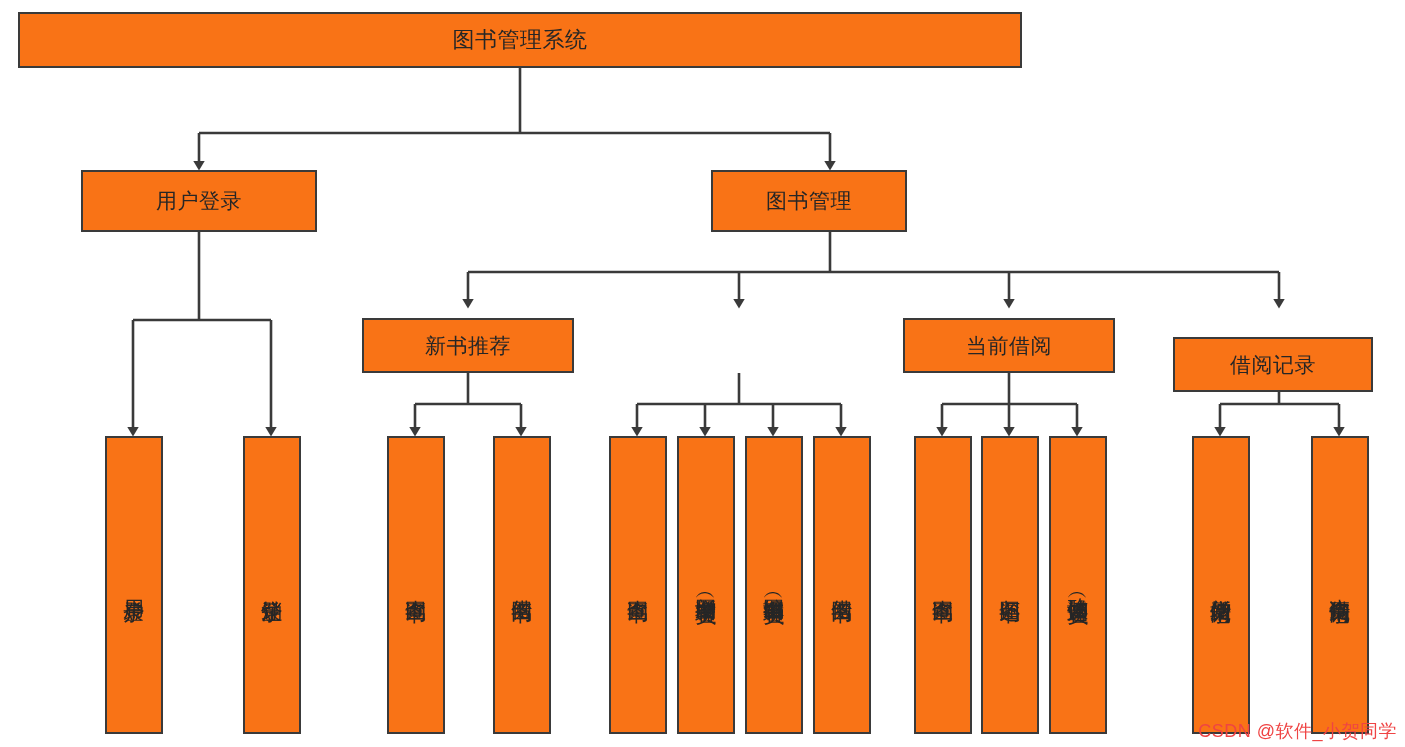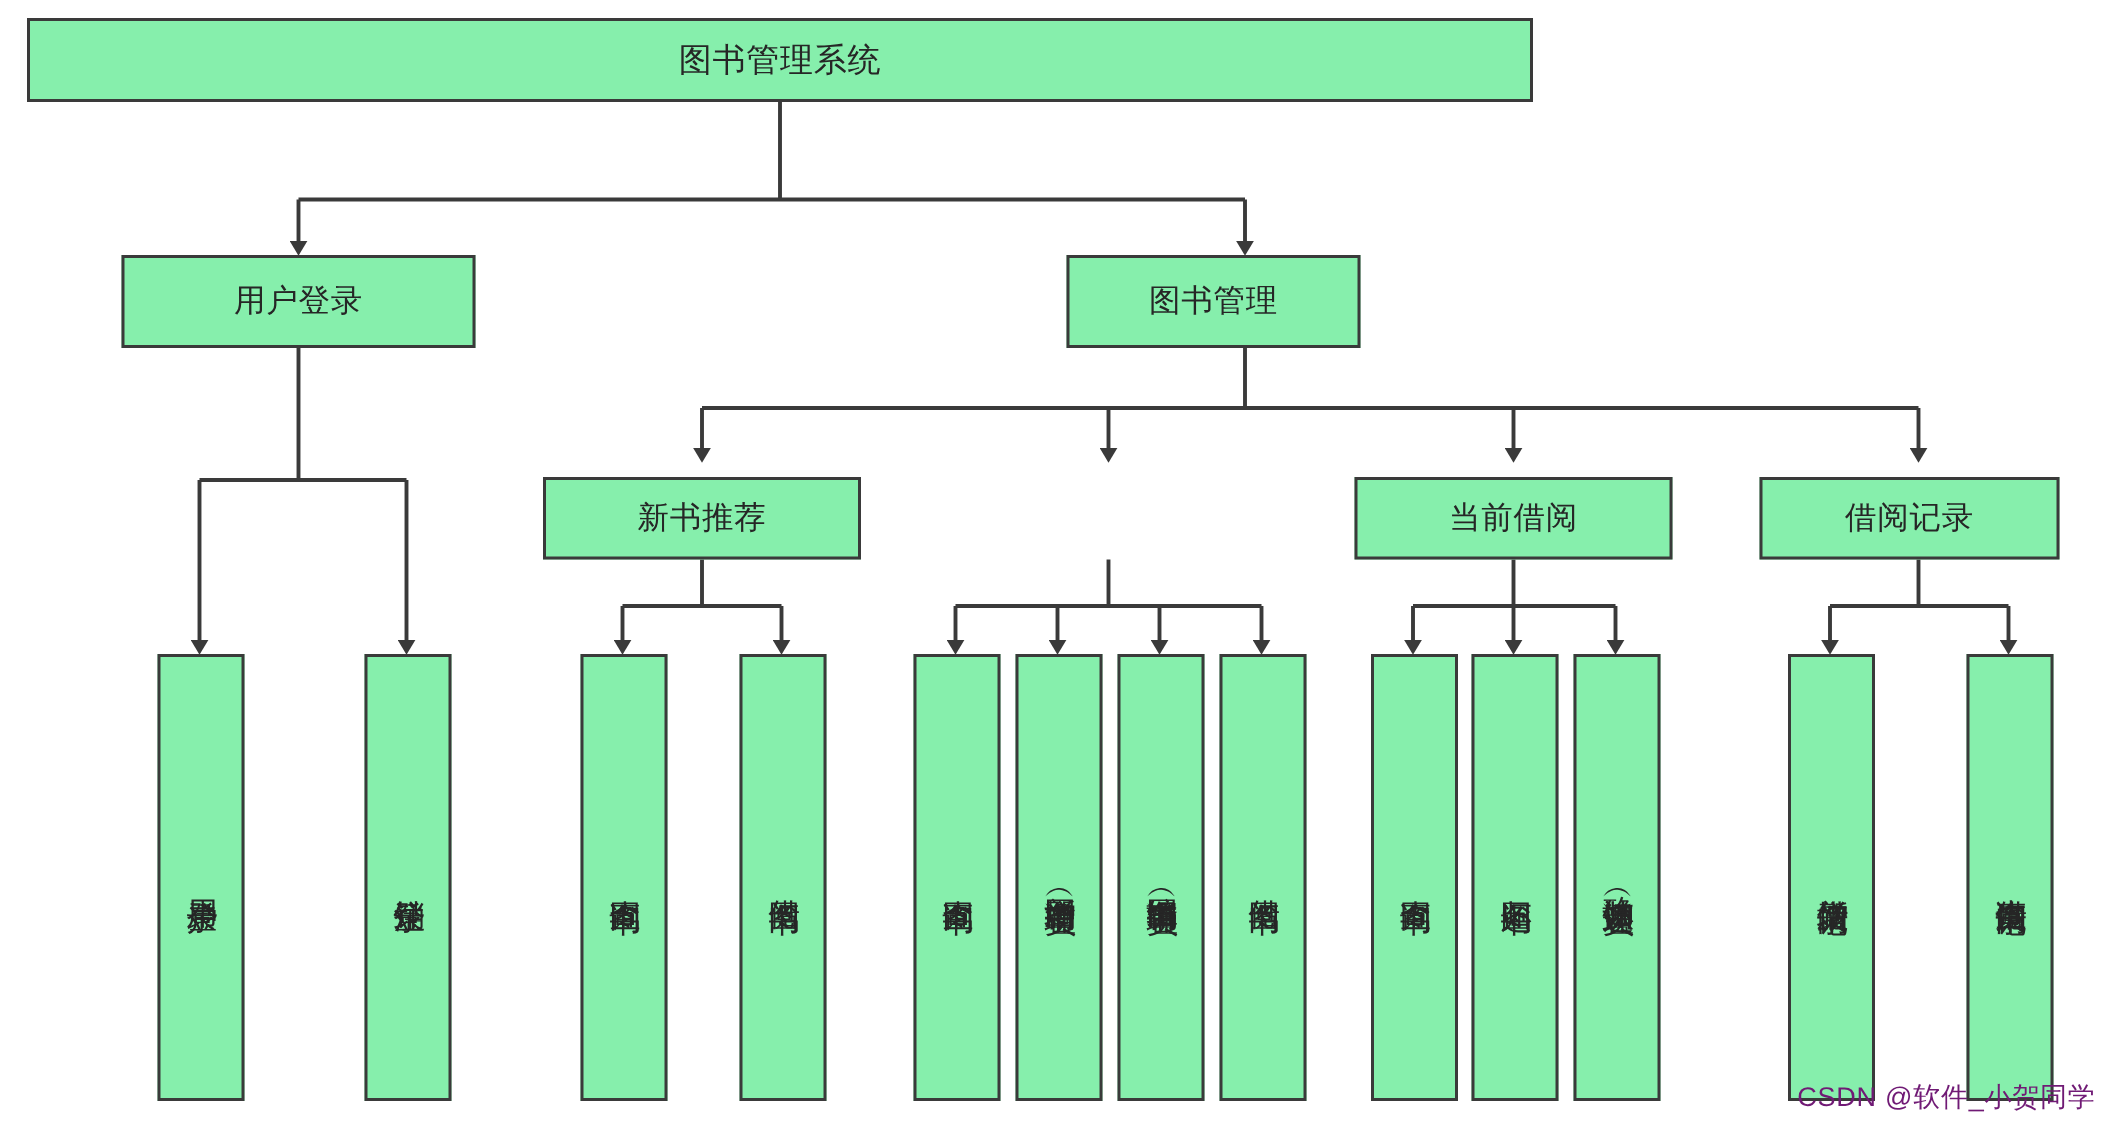--- a/index.html
+++ b/index.html
@@ -23,21 +23,21 @@
     left: 0;
     top: 0;
     width: 1405px;
     height: 747px;
     pointer-events: none;
   }
   .node {
     position: absolute;
     box-sizing: border-box;
     border: 2px solid #3a3a3a;
-    background: #86efac;
+    background: #f97316;
     display: flex;
     align-items: center;
     justify-content: center;
     color: #262626;
   }
   .node-h {
     font-size: 21px;
     line-height: 1.2;
     letter-spacing: 0.5px;
     white-space: nowrap;
@@ -60,21 +60,21 @@
     writing-mode: vertical-rl;
     text-orientation: upright;
     display: block;
     max-height: 100%;
   }
   .watermark {
     position: absolute;
     right: 8px;
     bottom: 4px;
     font-size: 18px;
-    color: #701a75;
+    color: #ef4444;
     white-space: nowrap;
     letter-spacing: 0.5px;
   }
 </style>
 </head>
 <body>
 
 <div id="canvas">
 
   <svg id="edges" viewBox="0 0 1405 747" xmlns="http://www.w3.org/2000/svg">
@@ -138,21 +138,21 @@
   <div class="node node-h" style="left:711px; top:170px; width:196px; height:62px;">
     <span>图书管理</span>
   </div>
 
   <div class="node node-h" style="left:362px; top:318px; width:212px; height:55px;">
     <span>新书推荐</span>
   </div>
   <div class="node node-h" style="left:903px; top:318px; width:212px; height:55px;">
     <span>当前借阅</span>
   </div>
-  <div class="node node-h" style="left:1173px; top:318px; width:200px; height:55px;justify-content:center;">
+  <div class="node node-h" style="left:1173px; top:337px; width:200px; height:55px;justify-content:center;">
     <span>借阅记录</span>
   </div>
 
   <div class="node node-v" style="left:105px; top:436px; width:58px; height:298px;">
     <span class="vlabel">用户登录</span>
   </div>
   <div class="node node-v" style="left:243px; top:436px; width:58px; height:298px;">
     <span class="vlabel">注销登录</span>
   </div>
 

